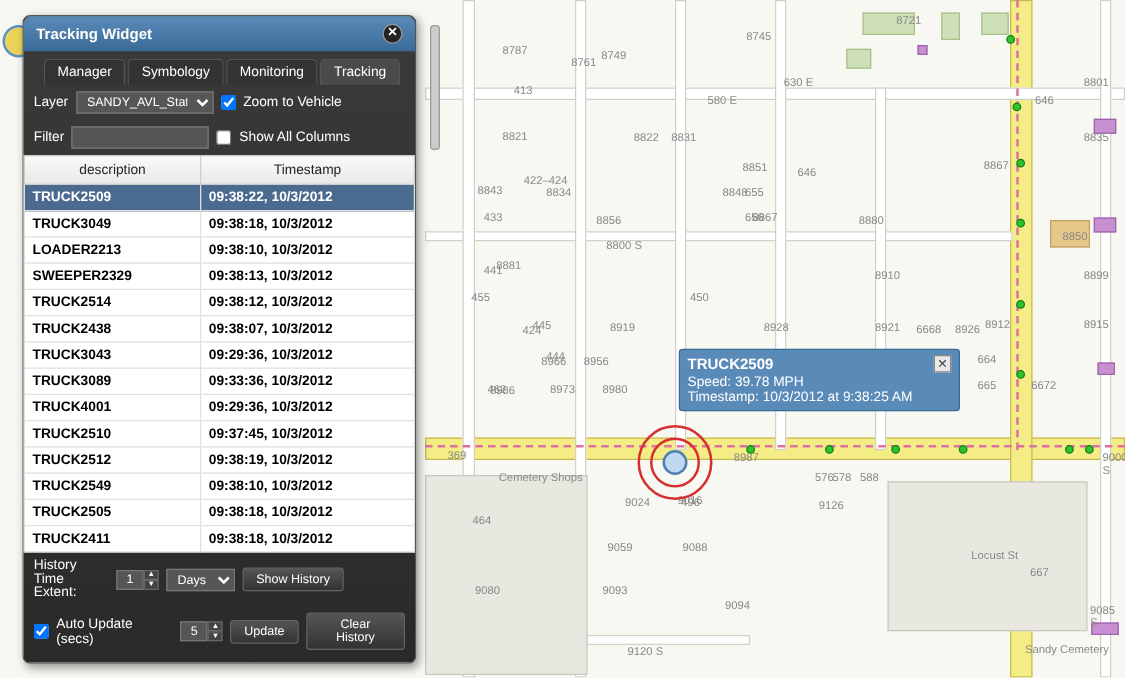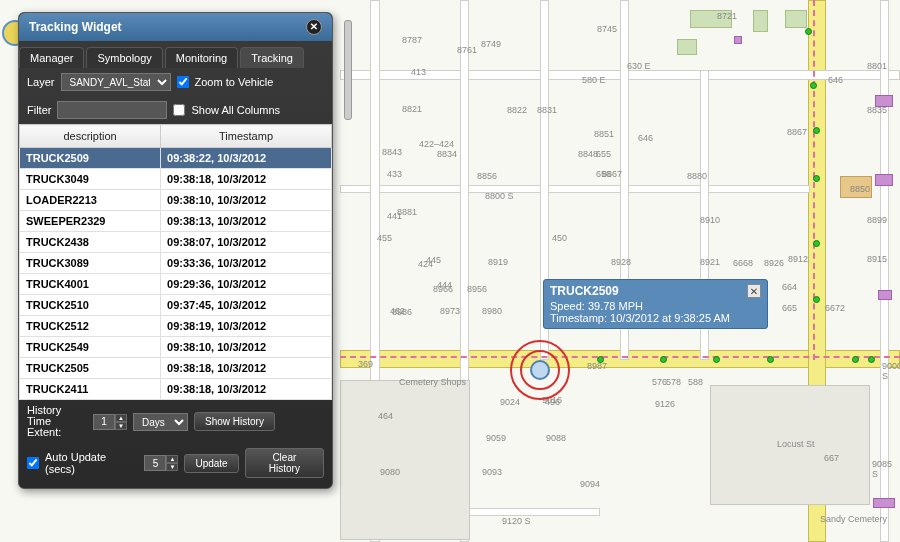--- a/index.html
+++ b/index.html
@@ -28,21 +28,21 @@
 
 .callout { position: absolute; left: 543px; top: 279px; width: 225px; background: #5a8ab8; color: #fff; font-size: 11px; border: 1px solid #3a6a98; border-radius: 3px; padding: 4px 6px; }
 .callout .hdr { display: flex; justify-content: space-between; align-items: center; margin-bottom: 2px; }
 .callout .title { font-weight: bold; font-size: 12px; }
 .callout .close { width: 14px; height: 14px; background: #e8e8e8; color: #444; text-align: center; line-height: 14px; font-size: 10px; border: 1px solid #888; cursor: pointer; }
 
 
 .widget { position: absolute; left: 18px; top: 12px; width: 315px; background: linear-gradient(#3a3a3a,#2a2a2a); border: 1px solid #555; border-radius: 6px; color: #fff; font-size: 11px; box-shadow: 2px 3px 8px rgba(0,0,0,.4); }
 .widget-hdr { display: flex; justify-content: space-between; align-items: center; padding: 6px 10px; background: linear-gradient(#5a8ab8,#3a6a98); border-radius: 6px 6px 0 0; font-weight: bold; font-size: 12px; }
 .widget-close { width: 16px; height: 16px; background: #222; border: 1px solid #999; border-radius: 50%; text-align: center; line-height: 14px; cursor: pointer; font-size: 10px; }
-.tabs { display: flex; padding: 6px 0 0; gap: 2px; }
+.tabs { display: flex; padding: 6px 16px 0; gap: 2px; }
 .tab { padding: 4px 10px; background: #333; border: 1px solid #555; border-bottom: none; border-radius: 4px 4px 0 0; cursor: pointer; font-size: 11px; }
 .tab.active { background: #4a4a4a; }
 .ctrl-row { display: flex; align-items: center; padding: 5px 8px; gap: 6px; }
 .sel { background: #565656; border: 1px solid #777; color: #fff; padding: 2px 4px; font-size: 10px; width: 110px; height: 18px; }
 .chk { width: 12px; height: 12px; }
 .tbl-wrap { background: #fff; color: #000; margin: 0; }
 .tbl { width: 100%; border-collapse: collapse; }
 .tbl th { background: linear-gradient(#fafafa,#e8e8e8); color: #222; font-size: 11px; padding: 5px; border: 1px solid #ccc; font-weight: normal; }
 .tbl td { font-size: 11px; padding: 4px 6px; border: 1px solid #e0e0e0; font-weight: bold; }
 .tbl tr.sel td { background: #4a6a90; color: #fff; }
@@ -161,24 +161,24 @@
       <span class="block-label" style="left: 484px; top: 432px;">9059</span>
       <span class="block-label" style="left: 544px; top: 432px;">9088</span>
       <span class="block-label" style="left: 378px; top: 466px;">9080</span>
       <span class="block-label" style="left: 480px; top: 466px;">9093</span>
       <span class="block-label" style="left: 578px; top: 478px;">9094</span>
       <span class="block-label" style="left: 500px; top: 515px;">9120 S</span>
       <span class="block-label" style="left: 594px; top: 148px;">655</span>
       <span class="block-label" style="left: 594px; top: 168px;">656</span>
       <span class="block-label" style="left: 636px; top: 132px;">646</span>
       <span class="block-label" style="left: 625px; top: 60px;">630 E</span>
-      <span class="block-label" style="left: 580px; top: 74px;">580 E</span>
+      <span class="block-label" style="left: 564px; top: 74px;">580 E</span>
       <span class="block-label" style="left: 780px; top: 302px;">665</span>
       <span class="block-label" style="left: 780px; top: 281px;">664</span>
-      <span class="block-label" style="left: 870px; top: 458px;">9085 S</span>
+      <span class="block-label" style="left: 870px; top: 482px;">9085 S</span>
       <span class="block-label" style="left: 880px; top: 360px;">9000 S</span>
       <span class="block-label" style="left: 865px; top: 60px;">8801</span>
       <span class="block-label" style="left: 865px; top: 104px;">8835</span>
       <span class="block-label" style="left: 785px; top: 126px;">8867</span>
       <span class="block-label" style="left: 848px; top: 183px;">8850</span>
       <span class="block-label" style="left: 865px; top: 214px;">8899</span>
       <span class="block-label" style="left: 865px; top: 253px;">8915</span>
       <span class="block-label" style="left: 786px; top: 253px;">8912</span>
       <span class="block-label" style="left: 762px; top: 257px;">8926</span>
       <span class="block-label" style="left: 731px; top: 257px; text-align: center;">6668</span>
@@ -256,22 +256,30 @@
           </tr>
           <tr>
             <td>LOADER2213</td>
             <td>09:38:10, 10/3/2012</td>
           </tr>
           <tr>
             <td>SWEEPER2329</td>
             <td>09:38:13, 10/3/2012</td>
           </tr>
           <tr>
+            <td>TRUCK2514</td>
+            <td>09:38:12, 10/3/2012</td>
+          </tr>
+          <tr>
             <td>TRUCK2438</td>
             <td>09:38:07, 10/3/2012</td>
+          </tr>
+          <tr>
+            <td>TRUCK3043</td>
+            <td>09:29:36, 10/3/2012</td>
           </tr>
           <tr>
             <td>TRUCK3089</td>
             <td>09:33:36, 10/3/2012</td>
           </tr>
           <tr>
             <td>TRUCK4001</td>
             <td>09:29:36, 10/3/2012</td>
           </tr>
           <tr>

